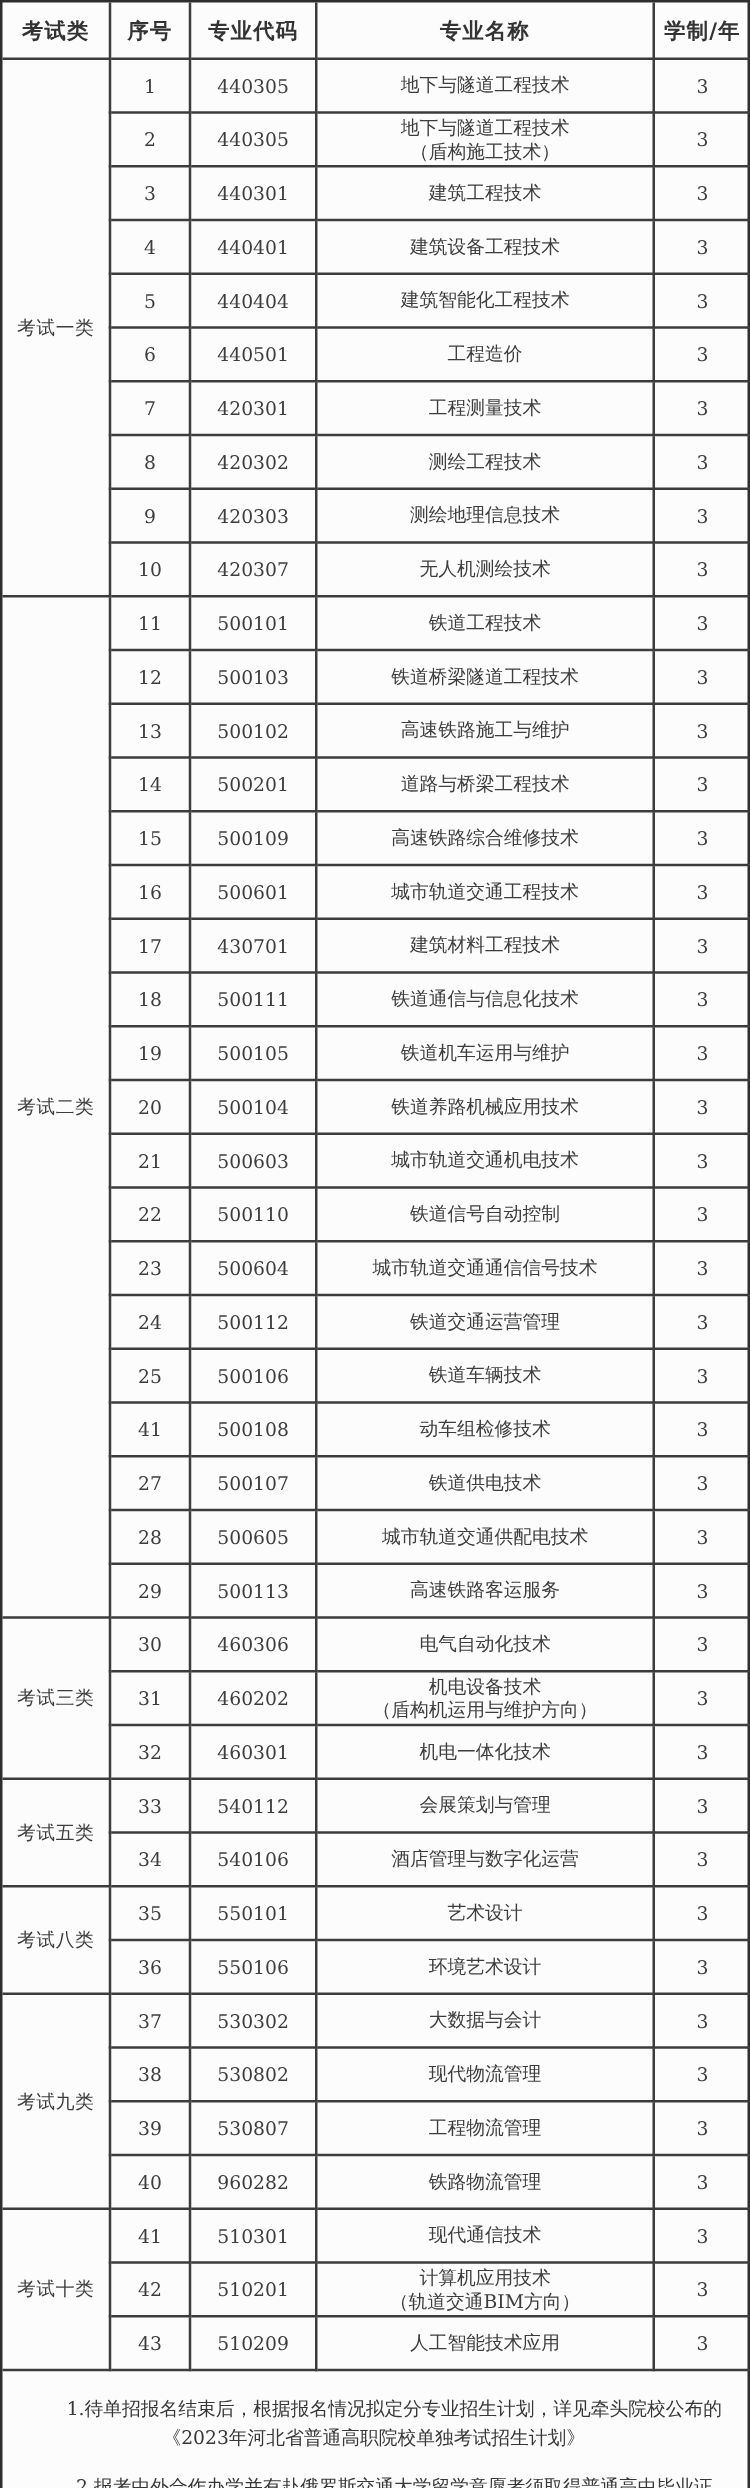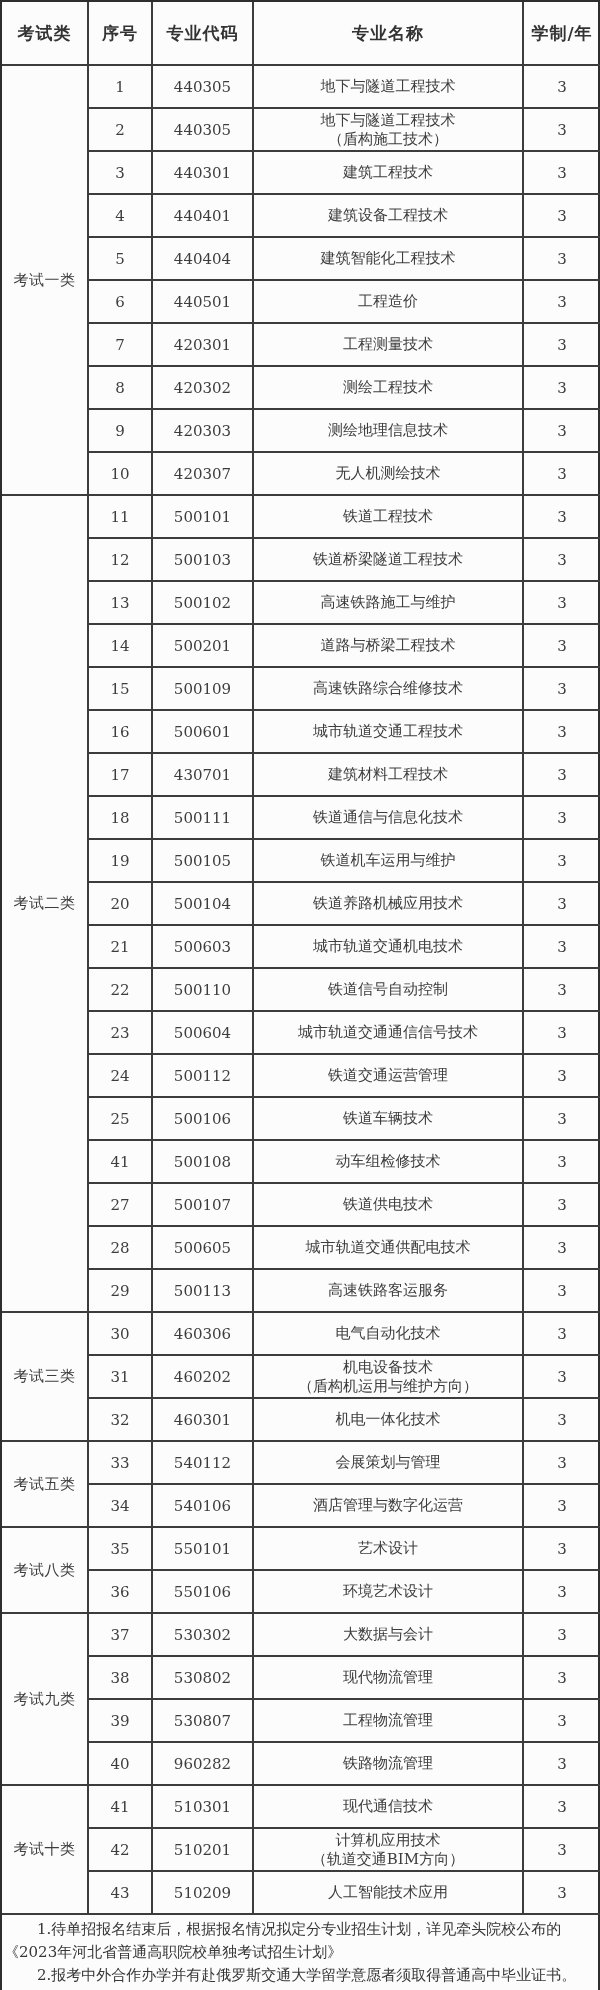--- a/index.html
+++ b/index.html
@@ -38,21 +38,21 @@
   table.majors tr > *:first-child { border-left: none; }
   table.majors tr > *:last-child  { border-right: none; }
   table.majors thead th { border-top: none; }
 
   col.c-cat   { width: 86px; }
   col.c-num   { width: 64px; }
   col.c-code  { width: 101px; }
   col.c-major { width: 270px; }
   col.c-years { width: 77px; }
 
-  table.majors thead tr { height: 63px; }
+  table.majors thead tr { height: 45px; }
   table.majors tbody tr { height: 43px; }
 
   th {
     font-size: 17px;
     font-weight: bold;
     color: #333333;
     letter-spacing: 1px;
   }
   td {
     font-size: 15px;
@@ -76,22 +76,23 @@
     font-size: 15px;
     line-height: 23px;
     color: #373737;
     min-height: 92px;
   }
   .notes .note-label {
     margin: 0;
     text-indent: 0;
   }
   .notes p.note-item {
-    margin: 0;
+    margin: 16px;
     text-indent: 2.2em;
+    text-align: center;
   }
 </style>
 </head>
 <body>
 
 <div class="frame">
 
   <table class="majors">
     <colgroup>
       <col class="c-cat">

